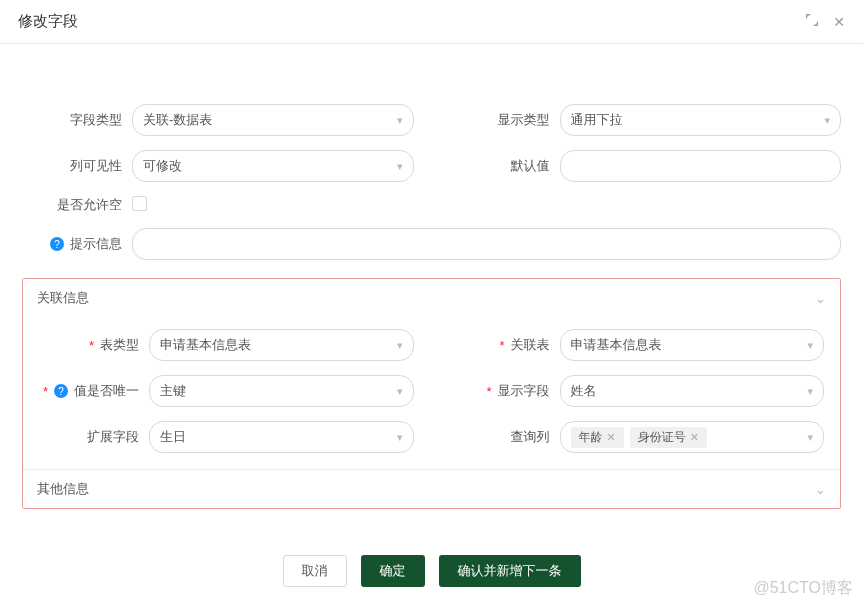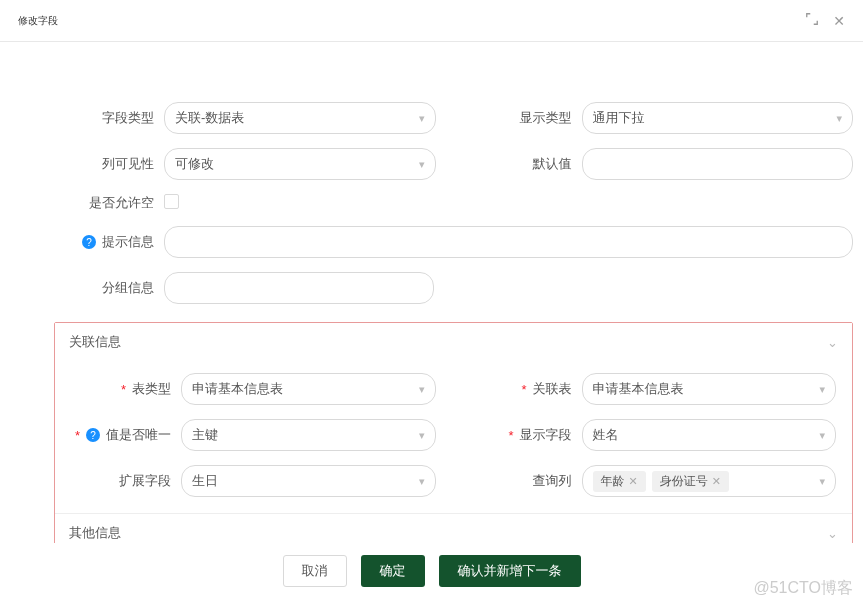--- a/index.html
+++ b/index.html
@@ -1,23 +1,23 @@
 <!DOCTYPE html>
 <html><head>
 <meta charset="utf-8">
 <style>
 * { box-sizing: border-box; margin: 0; padding: 0; }
 body { font-family: -apple-system, "Microsoft YaHei", sans-serif; font-size: 13px; color: #333; background: #fff; width: 863px; height: 605px; overflow: hidden; position: relative; }
 .modal { width: 100%; height: 100%; display: flex; flex-direction: column; }
 .modal-header { display: flex; justify-content: space-between; align-items: center; padding: 12px 18px; border-bottom: 1px solid #e8e8e8; }
-.modal-title { font-size: 10px; color: #333; }
+.modal-title { font-size: 15px; color: #333; }
 .modal-header-actions { display: flex; gap: 14px; align-items: center; }
 .icon-btn { color: #999; cursor: pointer; font-size: 14px; }
 .expand-icon svg { width: 14px; height: 14px; stroke: #999; stroke-width: 1.5; fill: none; }
-.modal-body { flex: 1; padding: 14px 10px 6px 22px; overflow: auto; margin-left: 32px; }
+.modal-body { flex: 1; padding: 14px 22px 6px 22px; overflow: auto; }
 .form-grid { display: grid; grid-template-columns: 1fr 1fr; column-gap: 36px; row-gap: 14px; }
 .form-row { display: flex; align-items: center; }
 .form-row.full { grid-column: 1 / -1; }
 .label { width: 110px; text-align: right; padding-right: 10px; color: #555; font-size: 13px; display: flex; justify-content: flex-end; align-items: center; gap: 4px; }
 .req { color: #f5222d; margin-right: 2px; }
 .help { display: inline-flex; width: 14px; height: 14px; border-radius: 50%; background: #1890ff; color: #fff; font-size: 10px; align-items: center; justify-content: center; margin-right: 2px; }
 .control { flex: 1; }
 .input, .select { width: 100%; height: 32px; border: 1px solid #d9d9d9; border-radius: 14px; padding: 0 10px; font-size: 13px; color: #555; background: #fff; display: flex; align-items: center; justify-content: space-between; }
 .select { cursor: pointer; }
 .caret { color: #bbb; font-size: 11px; }
@@ -109,26 +109,20 @@
       <div class="form-row full">
         <div class="label">
           <span class="help">?</span>
           <span>提示信息</span>
         </div>
         <div class="control">
             <input class="input" style="">
           </div>
       </div>
 
-      <div class="form-row full">
-        <div class="label">分组信息</div>
-        <div class="control" style="max-width:270px">
-            <input class="input" style="">
-          </div>
-      </div>
     </div>
 
     <div class="sections-wrap">
       <div class="section">
         <div class="section-header">
           <span>关联信息</span>
           <span class="section-caret">⌄</span>
         </div>
         <div class="section-body">
           <div class="form-grid">

